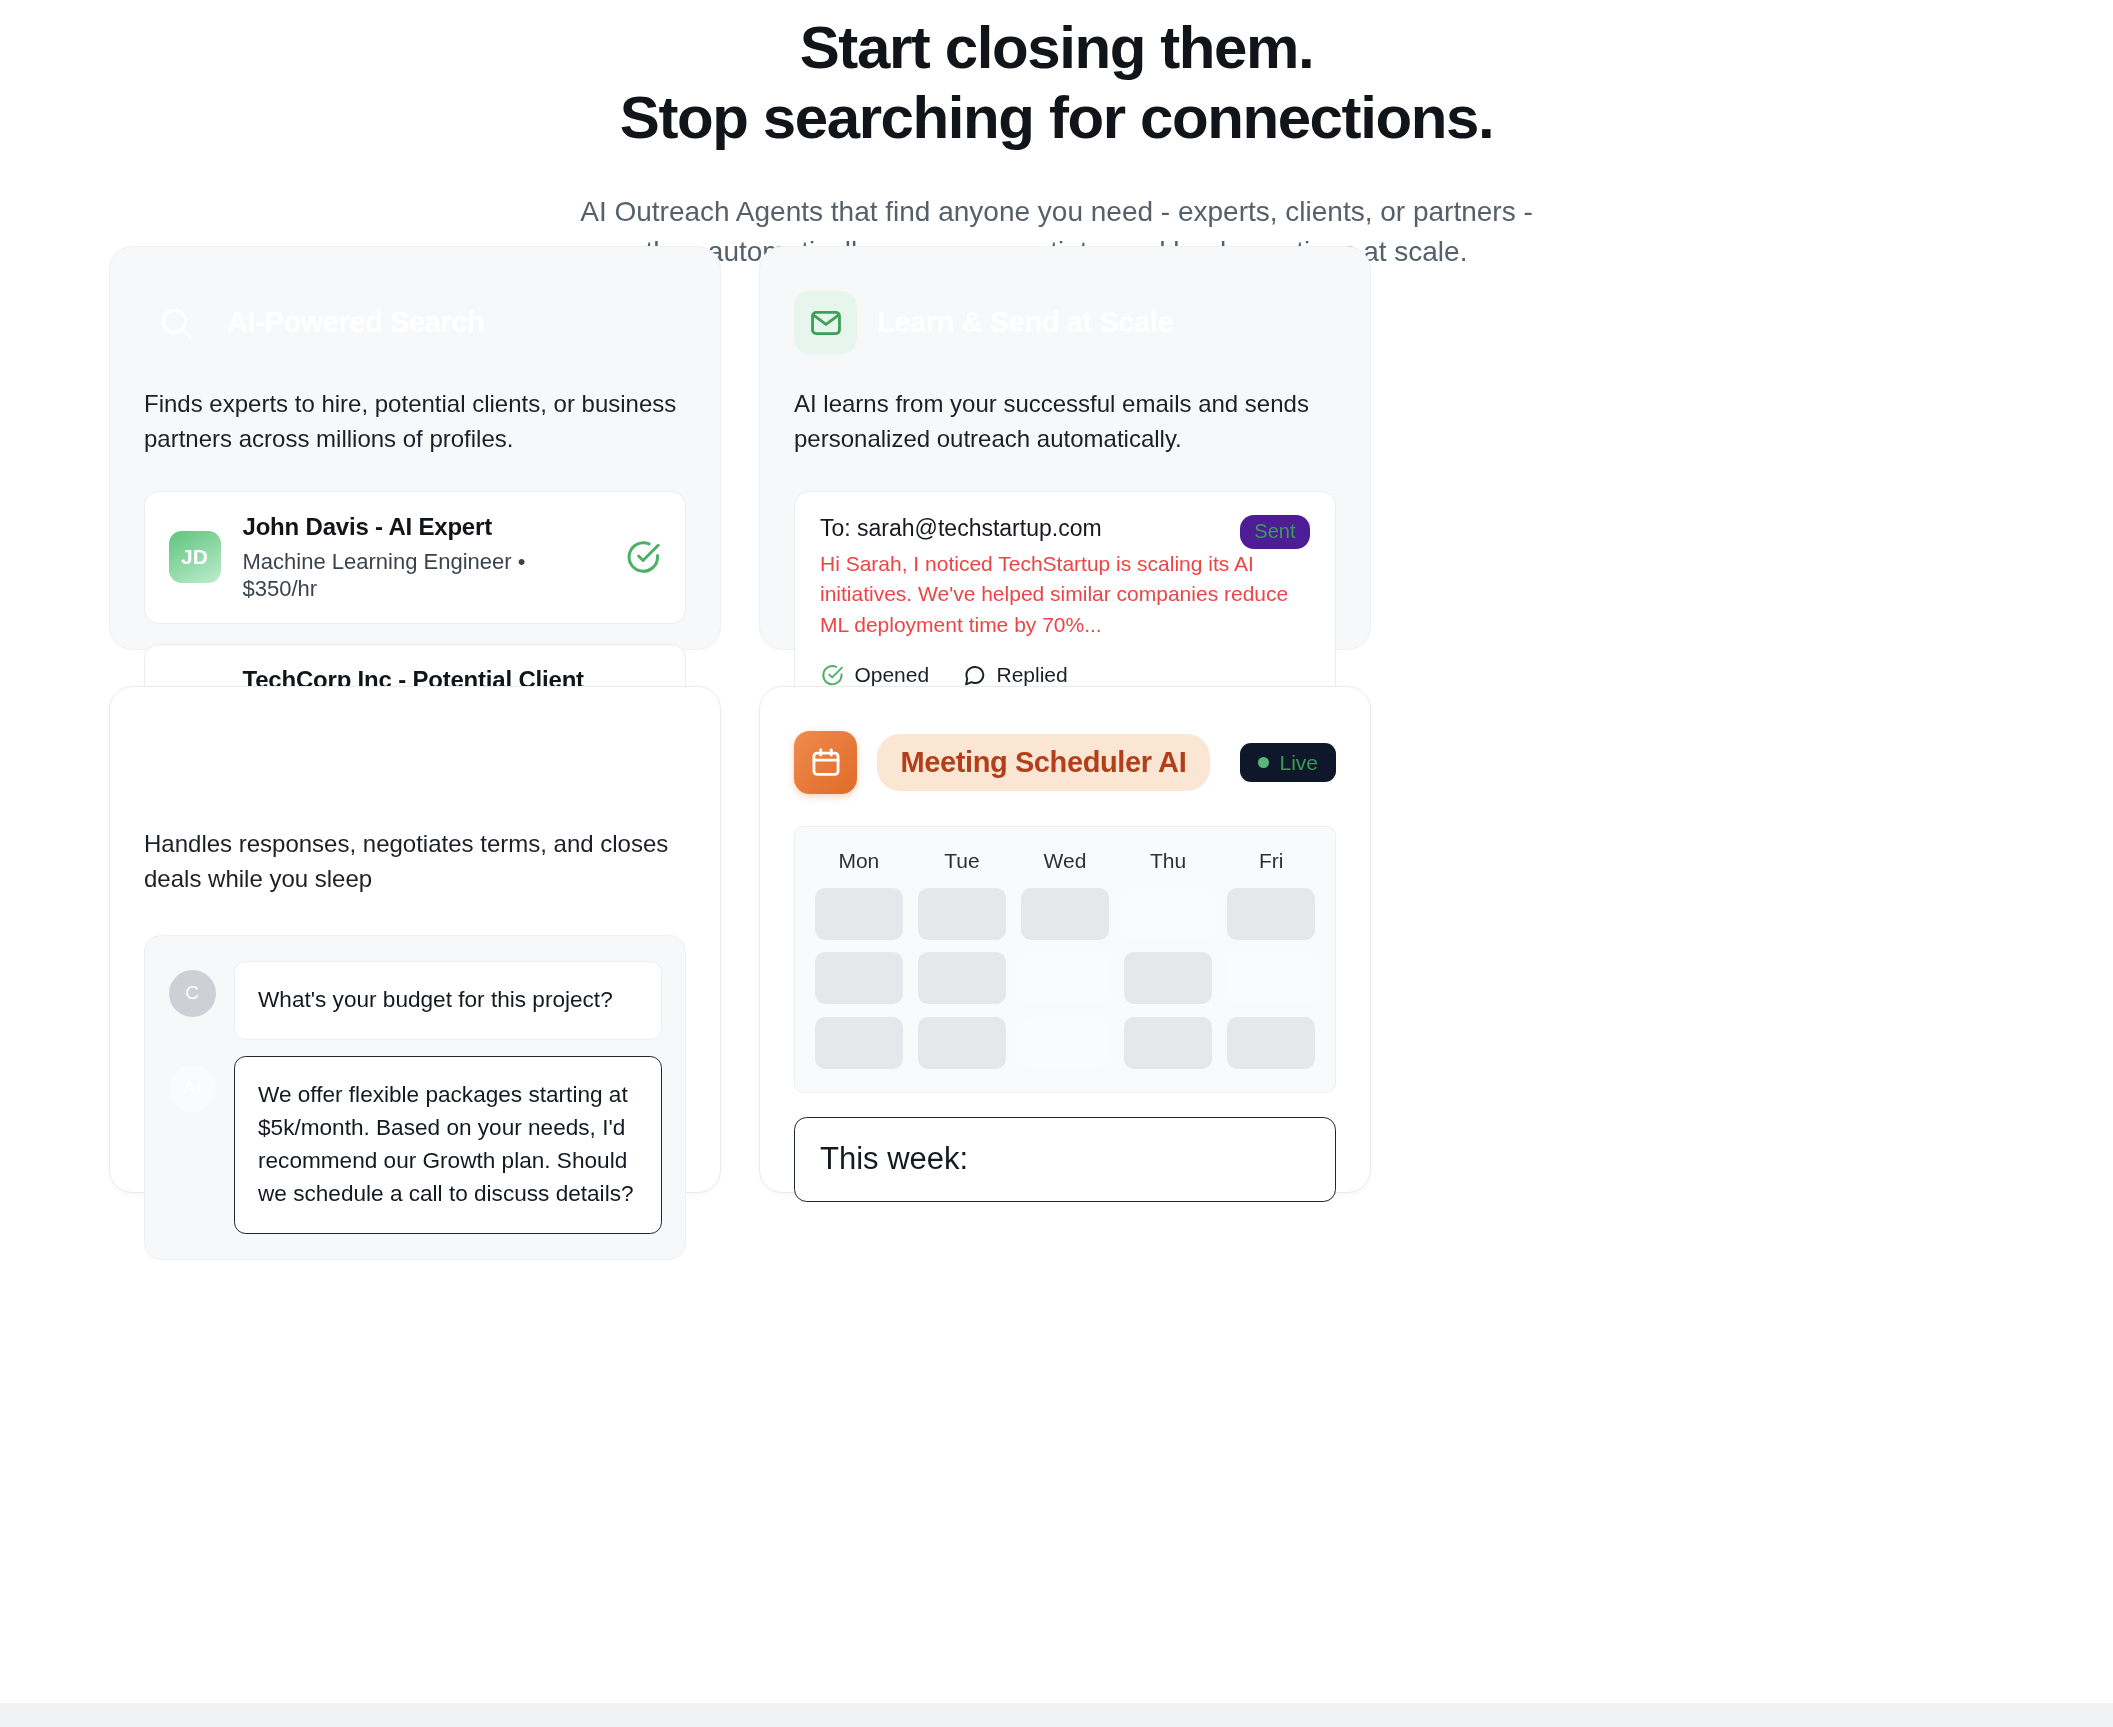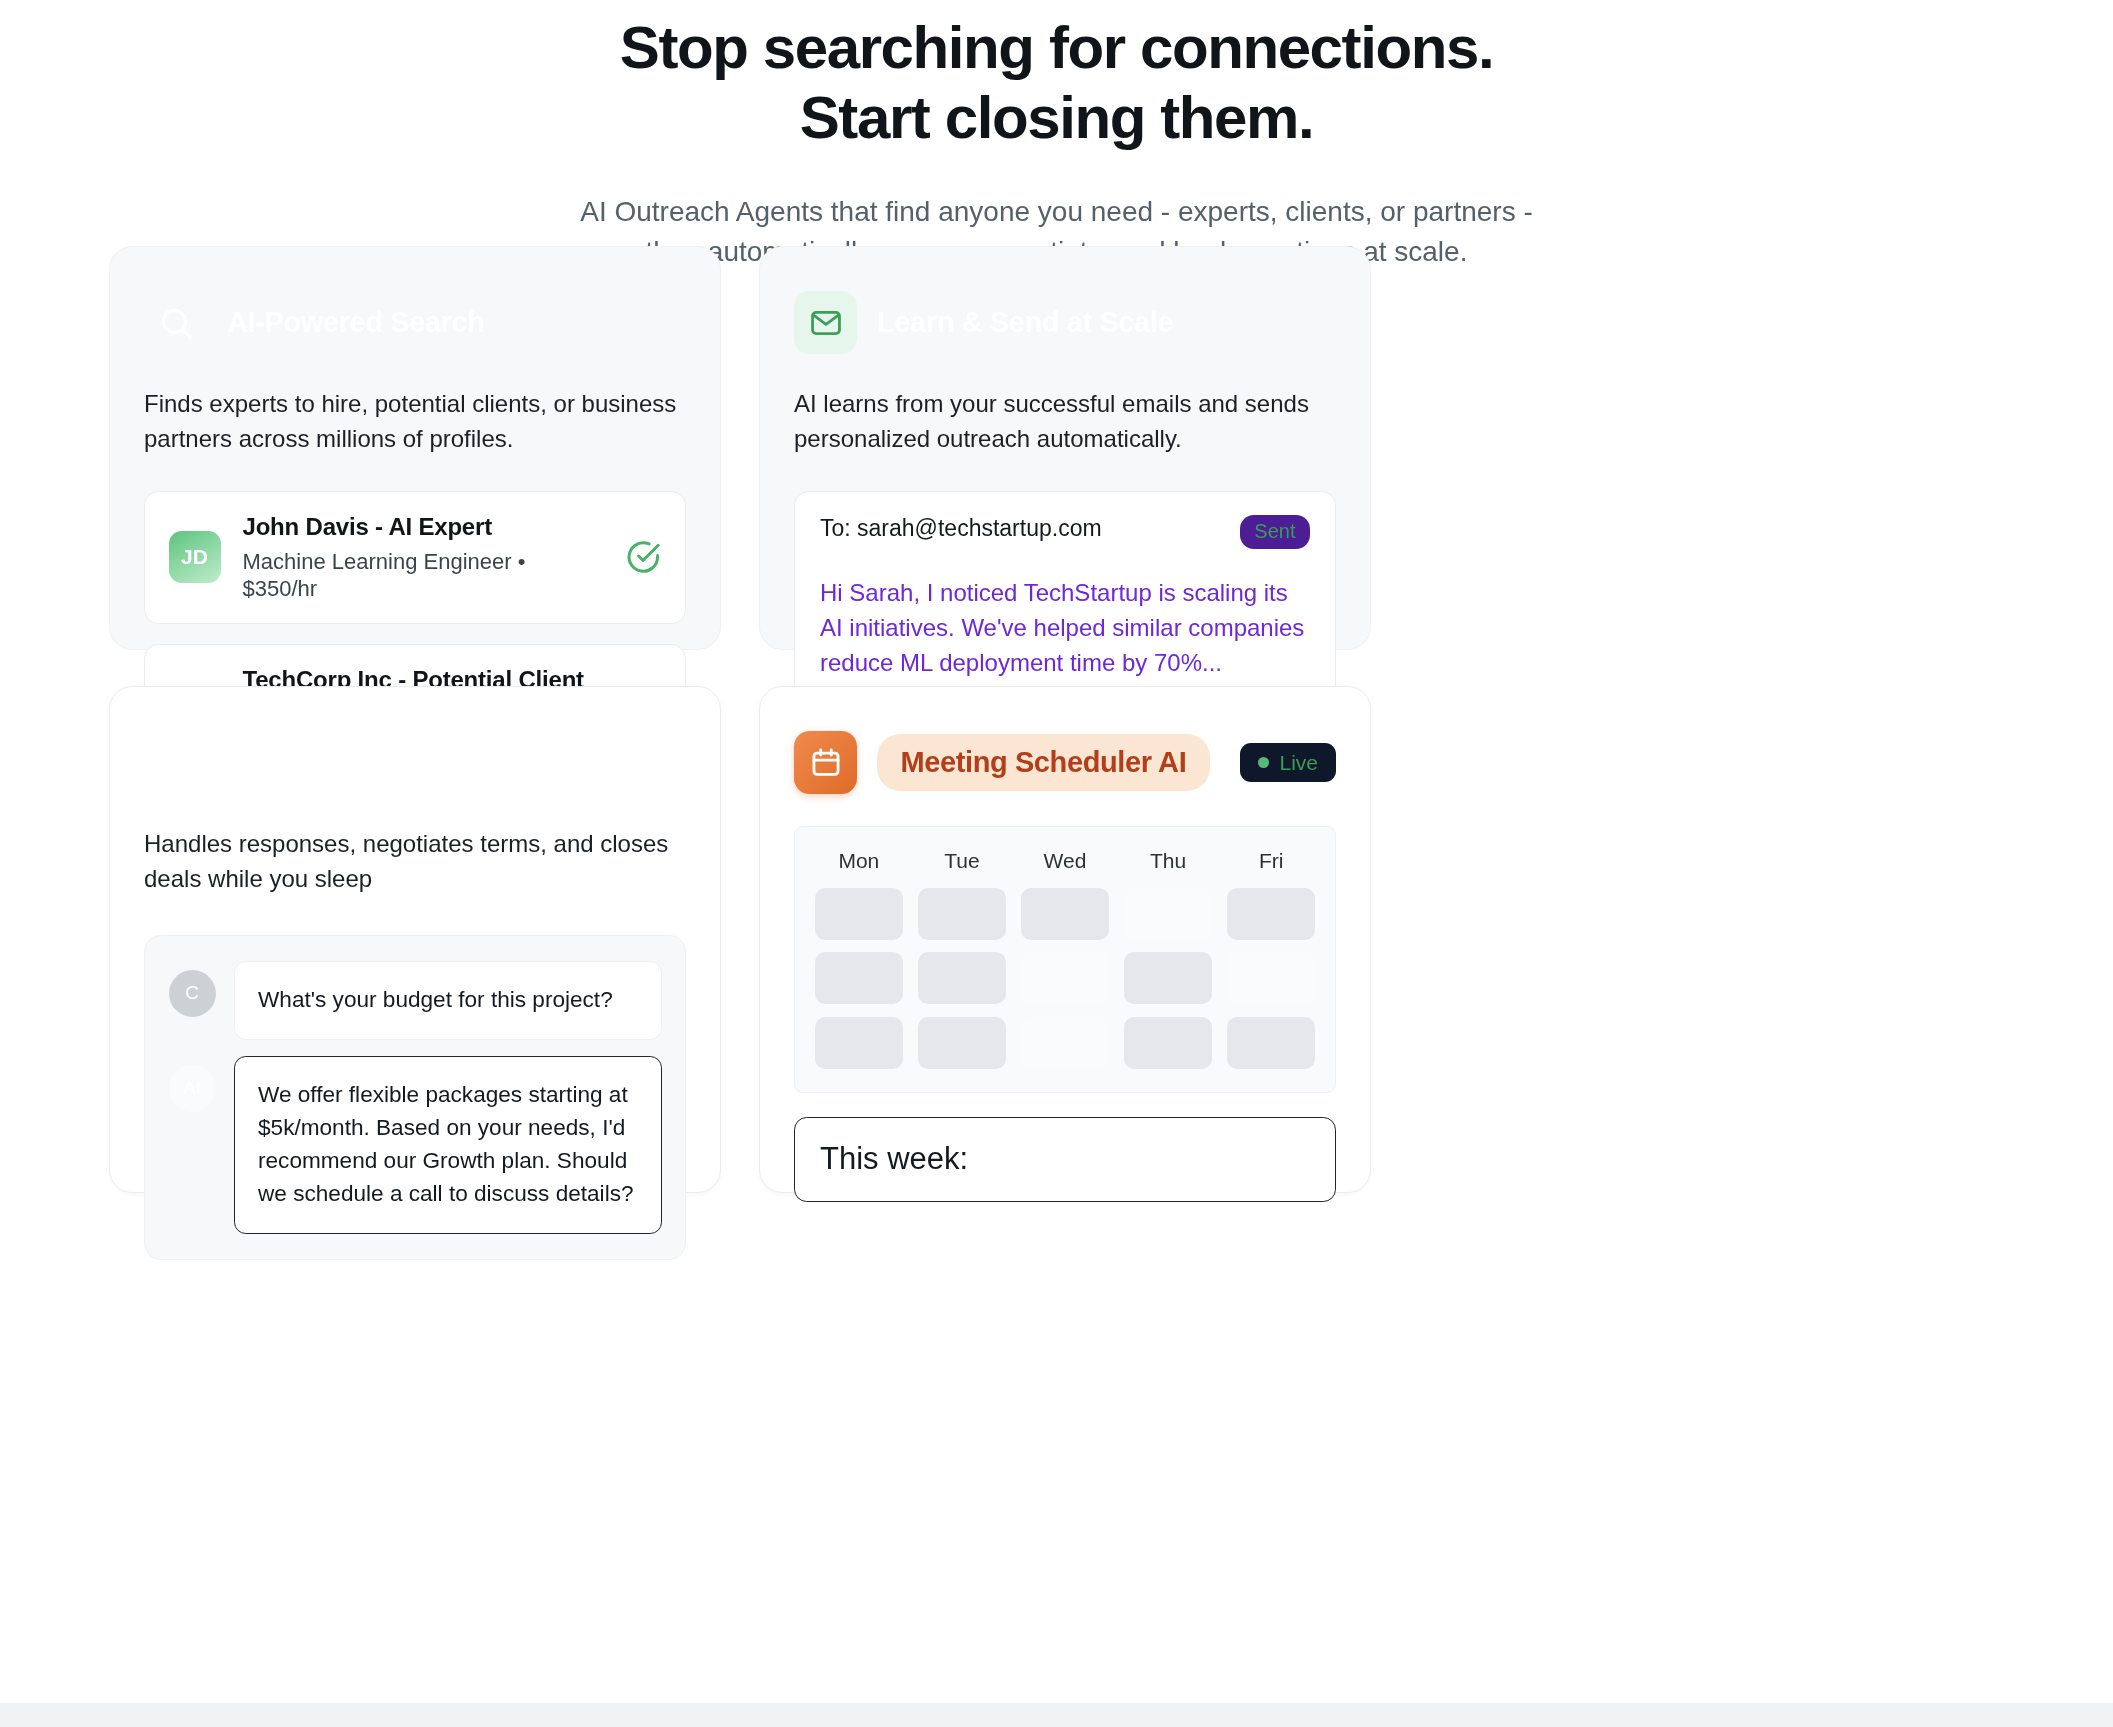--- a/index.html
+++ b/index.html
@@ -147,22 +147,22 @@
   }
   .email-top { display: flex; align-items: flex-start; justify-content: space-between; gap: 18px; }
   .email-to { font-size: 23px; color: #151a20; font-weight: 500; }
   .badge-sent {
     background: #4c1d95; color: #3a9d57;
     font-size: 20px; font-weight: 400;
     padding: 5.4px 14.5px; border-radius: 14px;
     white-space: nowrap;
   }
   .email-body {
-    margin-top: 26px;
-    font-size: 24px; line-height: 1.46; color: #6d28d9; font-weight: 400;
+    margin-top: 0;
+    font-size: 21px; line-height: 1.46; color: #ef4444; font-weight: 400;
   }
   .email-stats { margin-top: 22px; display: flex; align-items: center; gap: 33px; }
   .stat { display: flex; align-items: center; gap: 10px; font-size: 21px; color: #1b2026; font-weight: 400; }
 
   
   .chat-box {
     margin-top: 38px;
     background: #f7f8fa;
     border: 0.9px solid #eef0f3;
     border-radius: 16.3px;
@@ -243,22 +243,22 @@
     background: #f1f2f4;
   }
 
   svg { display: block; }
 </style>
 </head>
 <body>
 
 <div class="hero">
   <h1>
+    <span class="line">Start closing them.</span>
     <span class="line">Stop searching for connections.</span>
-    <span class="line">Start closing them.</span>
   </h1>
   <p class="sub">
     <span class="line">AI Outreach Agents that find anyone you need - experts, clients, or partners -</span>
     <span class="line">then automatically engage, negotiate, and book meetings at scale.</span>
   </p>
 </div>
 
 <div class="grid">
 
   <div class="card tinted c1">

